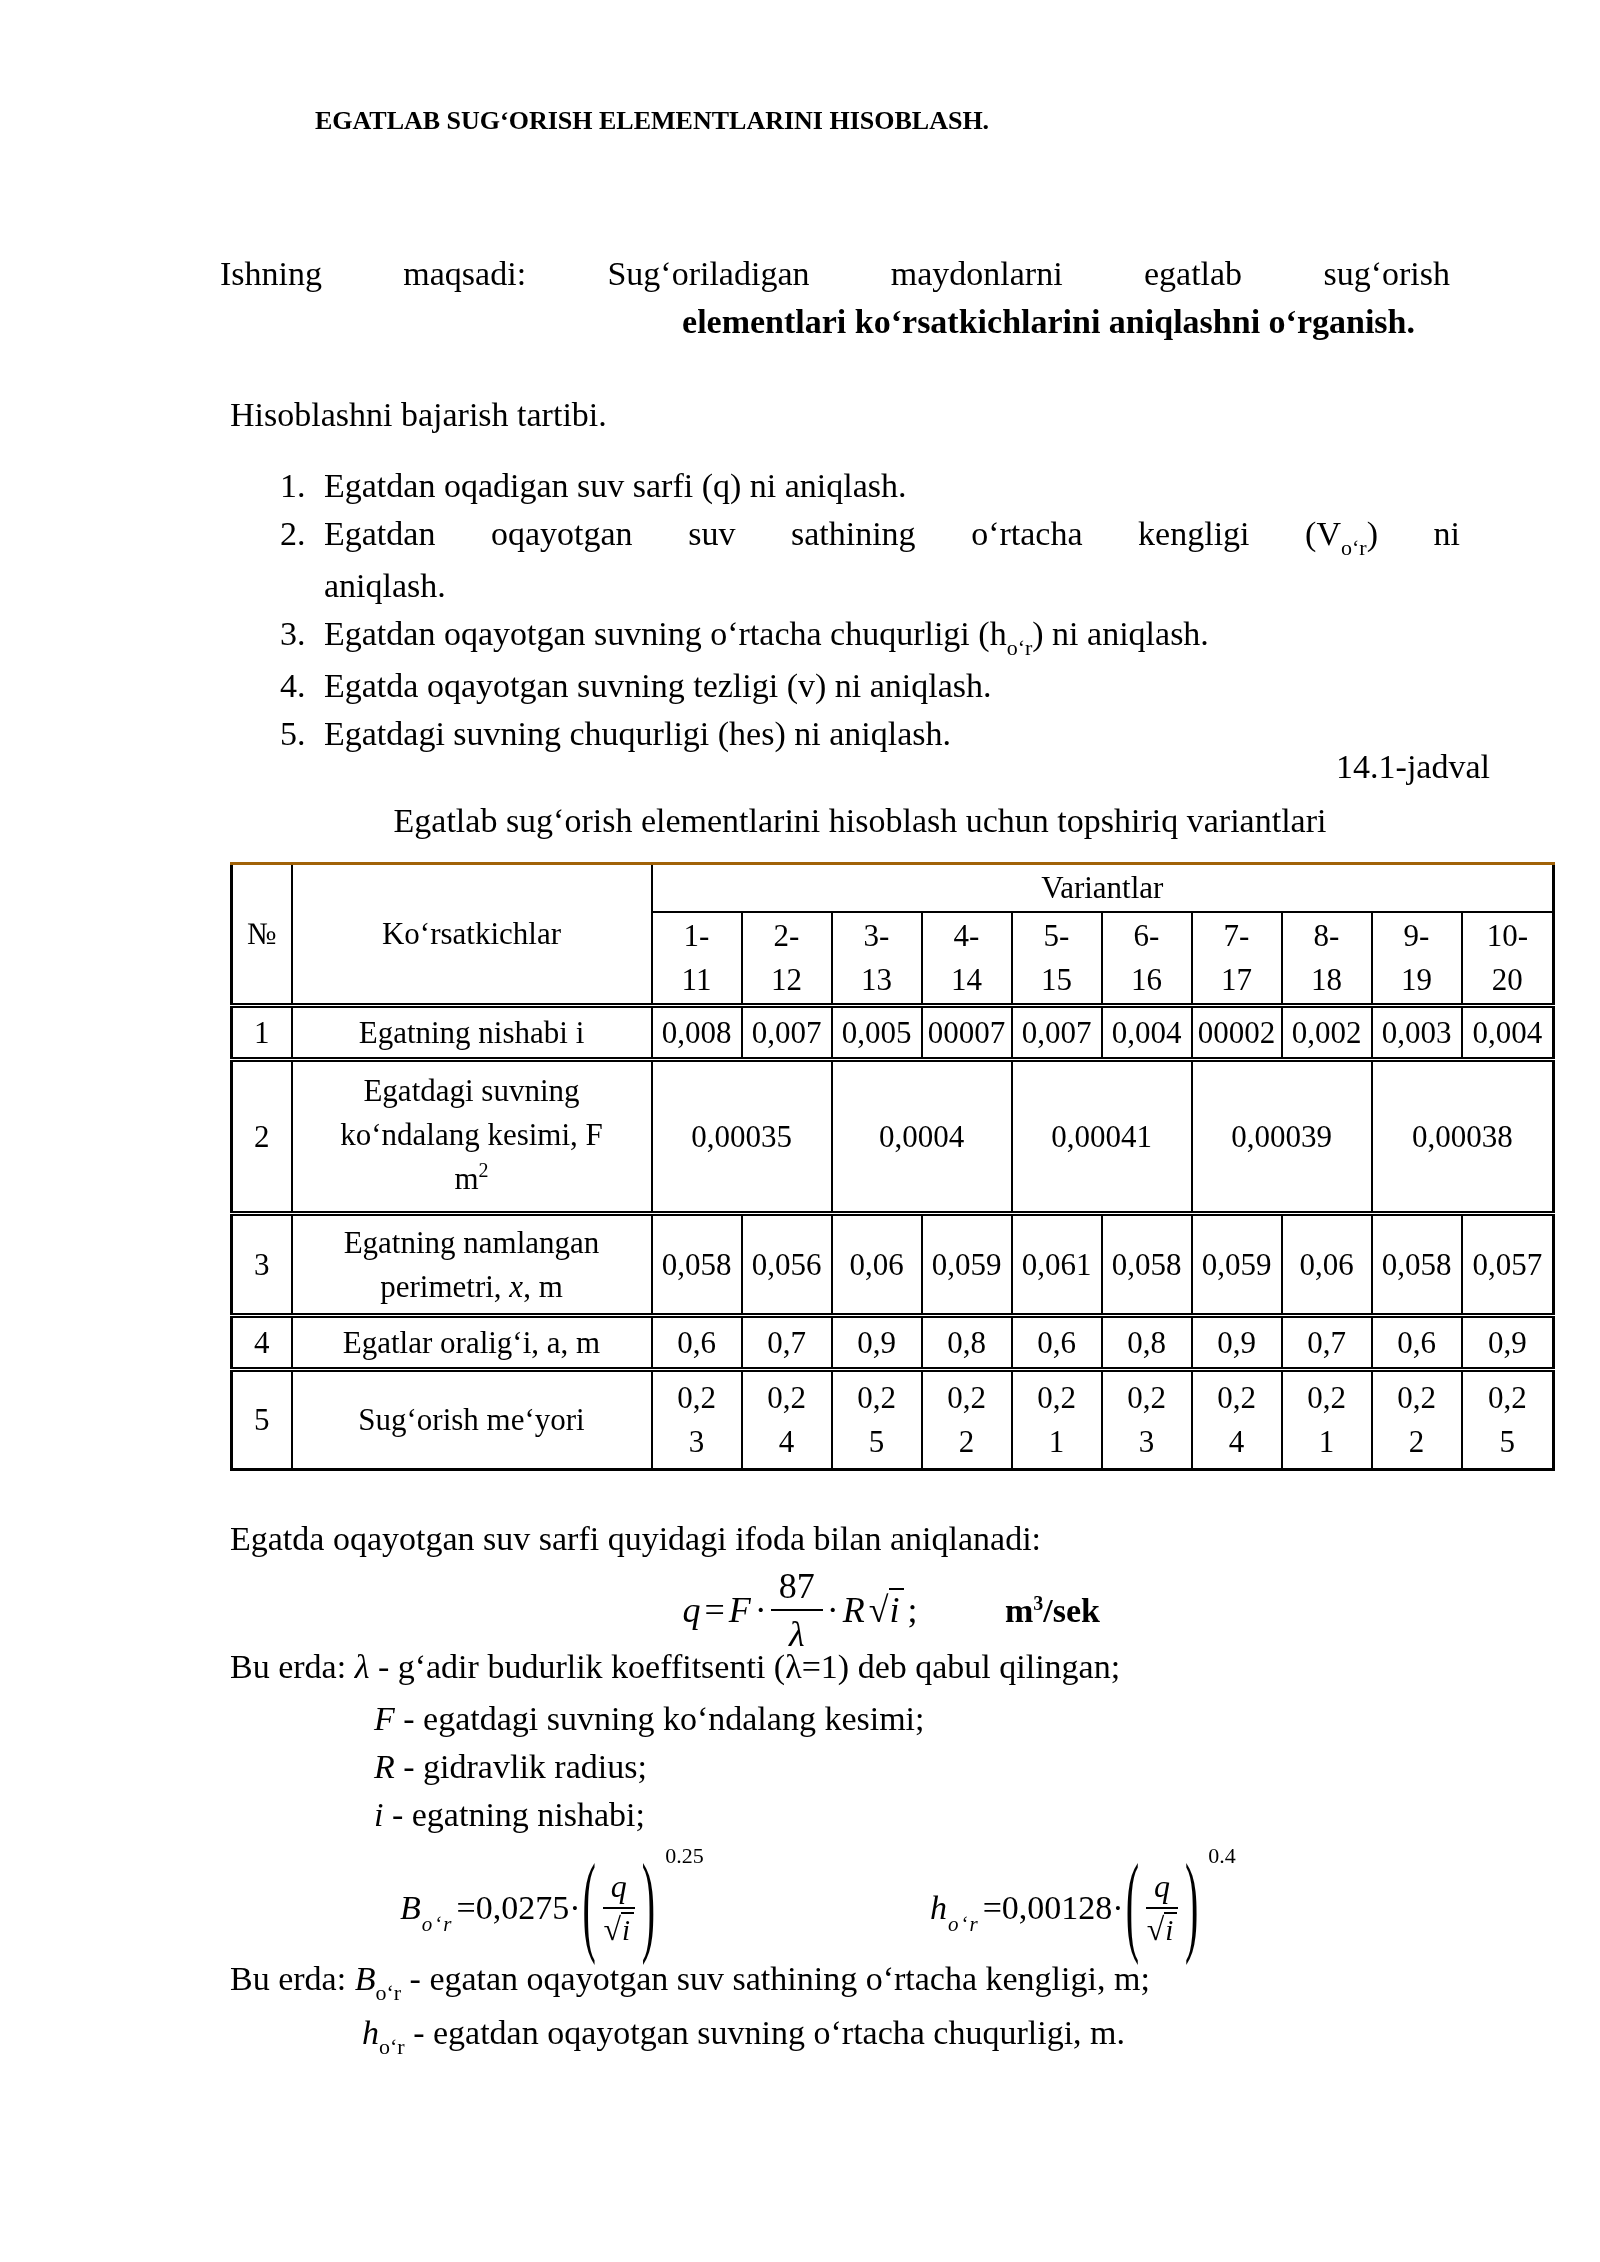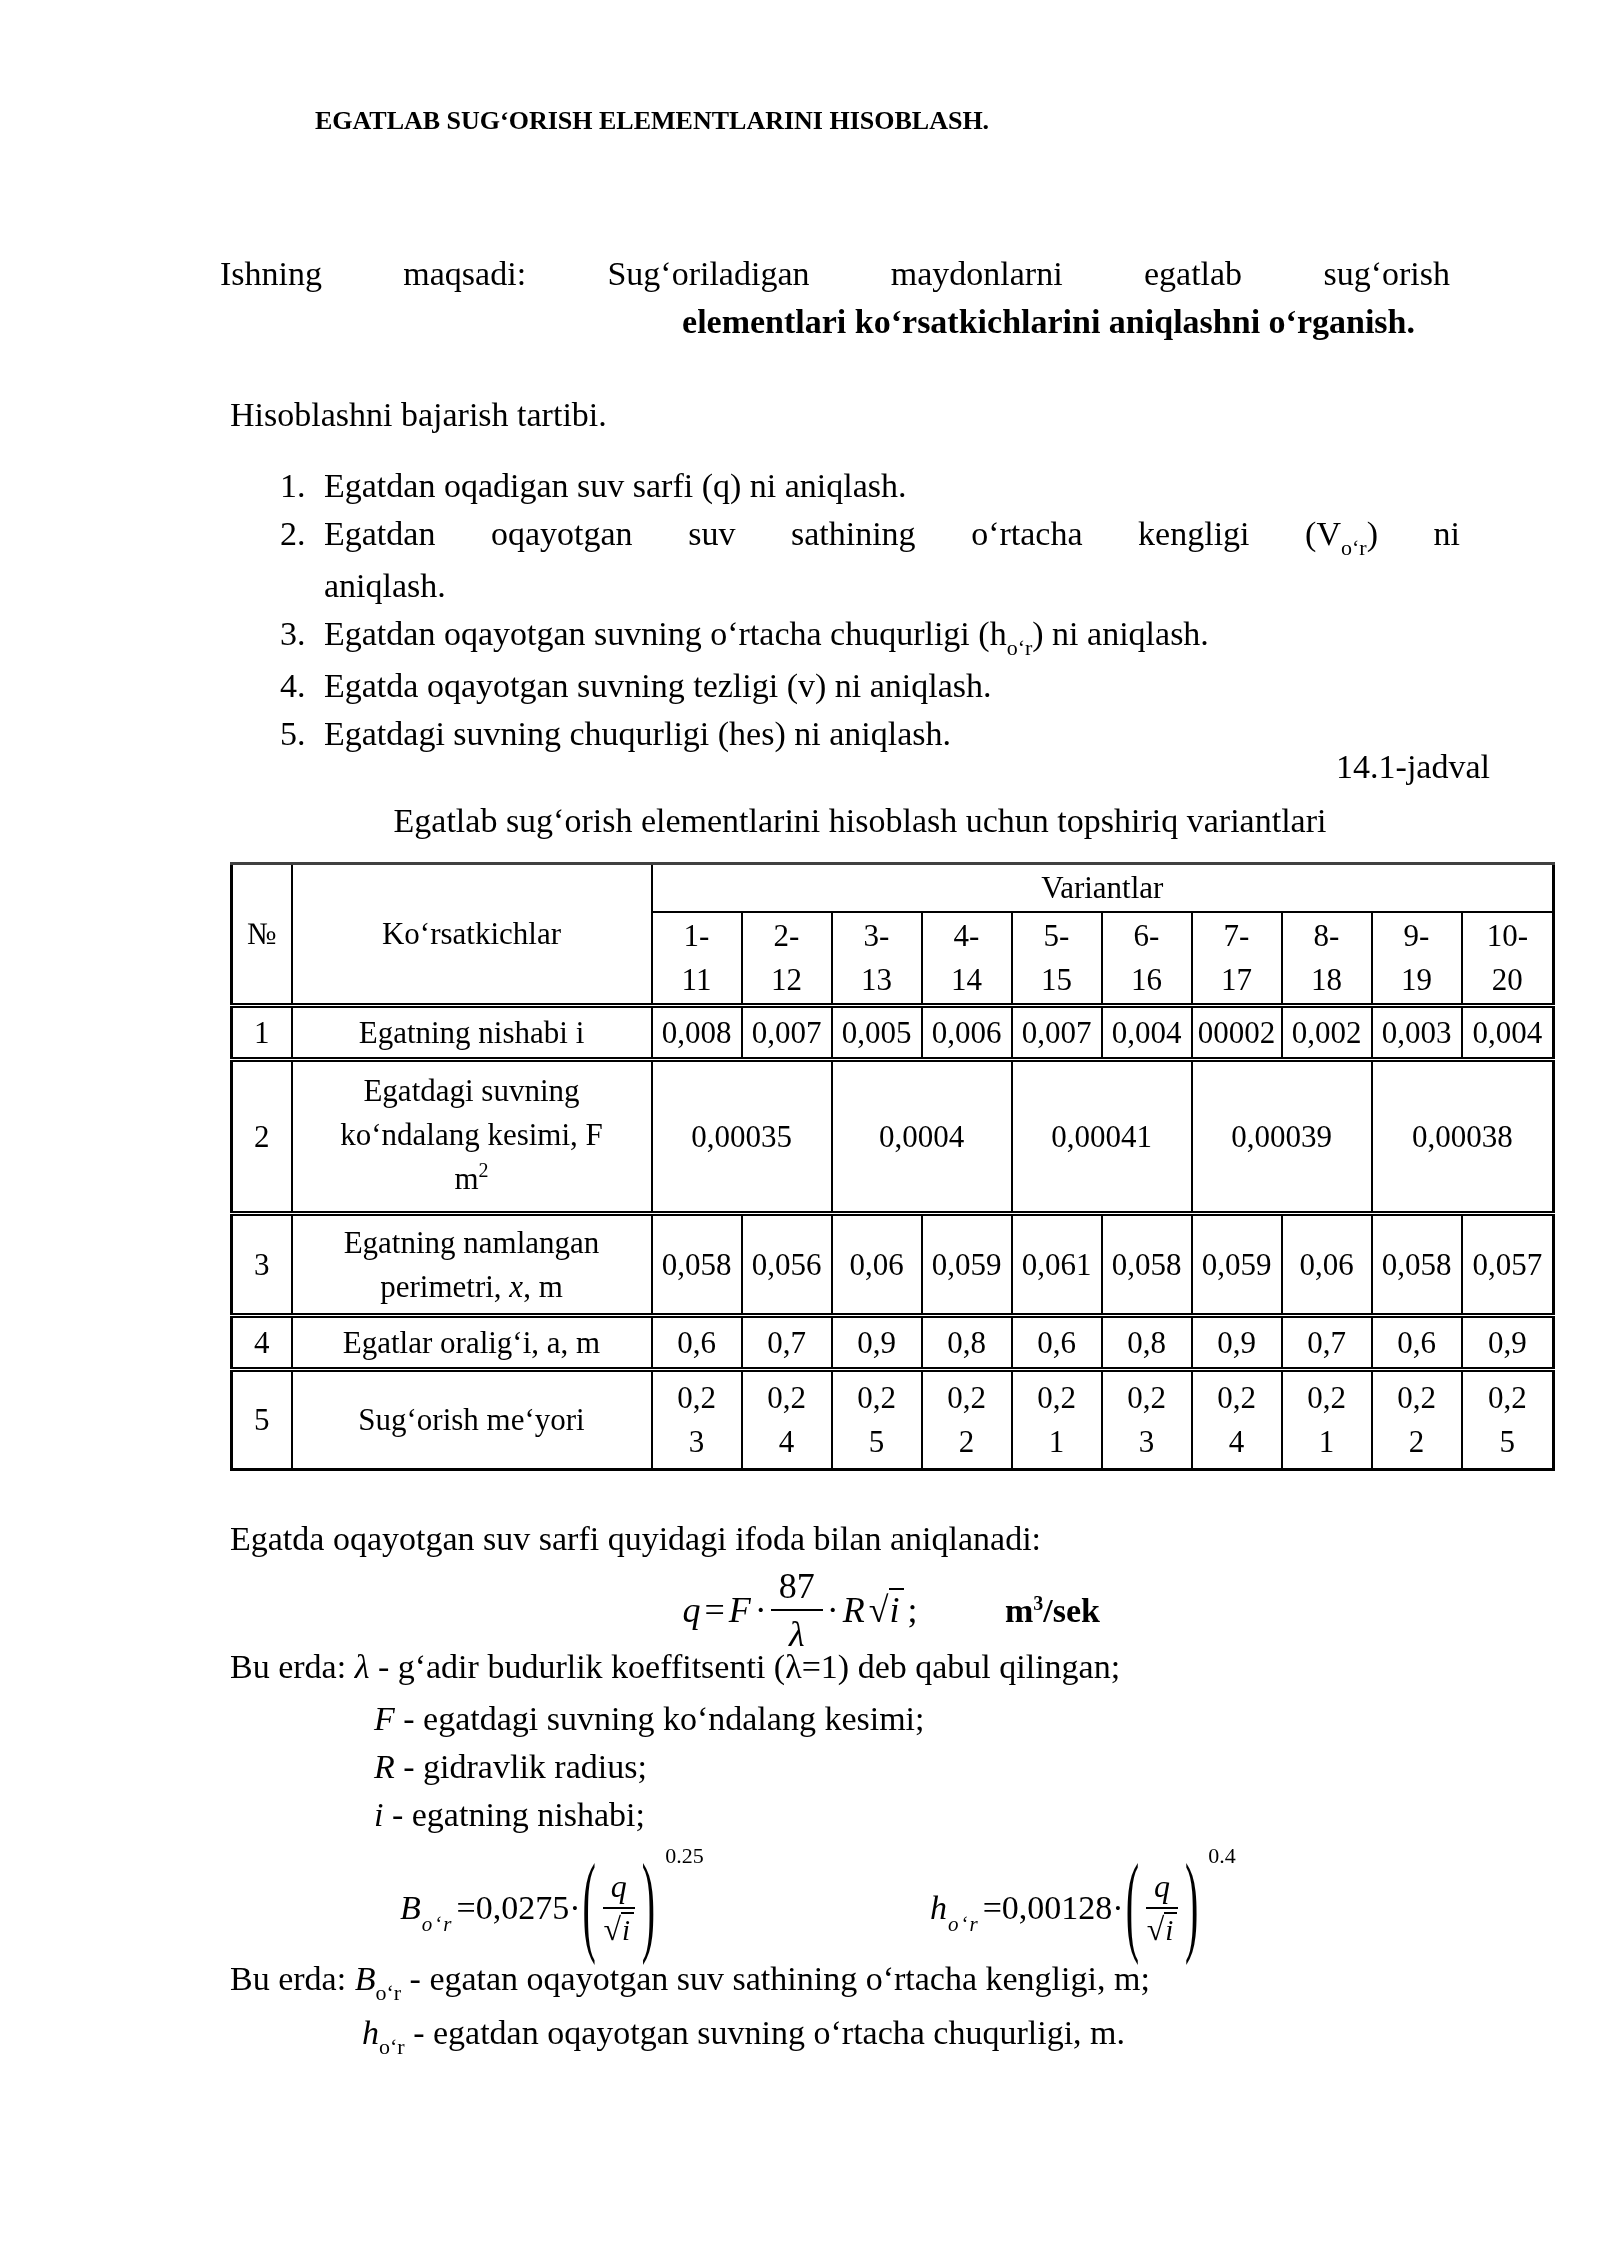--- a/index.html
+++ b/index.html
@@ -21,21 +21,21 @@
   .caption{top:802px;left:230px;width:1260px;text-align:center;}
   
   table.vt{position:absolute;top:862px;left:230px;width:1322px;border-collapse:collapse;
            table-layout:fixed;font-size:31px;}
   table.vt{border:3px solid #000;}
   table.vt th,table.vt td{border-left:2px solid #000;border-right:2px solid #000;
            border-top:2px solid #000;padding:1px 3px;font-weight:normal;text-align:center;
            vertical-align:middle;line-height:44px;}
   table.vt tbody td{border-top:5px double #000;}
   table.vt tbody tr:last-child td{border-bottom:3px solid #000;}
-  table.vt thead tr:first-child th{border-top:3px solid #404040;}
+  table.vt thead tr:first-child th{border-top:3px solid #a16207;}
   table.vt thead tr:nth-child(1){height:44px;}
   table.vt thead tr:nth-child(2){height:90px;}
   table.vt tbody tr:nth-child(1){height:54px;}
   table.vt tbody tr:nth-child(2){height:154px;}
   table.vt tbody tr:nth-child(3){height:102px;}
   table.vt tbody tr:nth-child(4){height:54px;}
   table.vt tbody tr:nth-child(5){height:100px;}
   td.clabel{text-align:left;padding-left:10px;white-space:pre-line;line-height:50px;}
   td.cval{white-space:pre-line;line-height:46px;}
   th.vh{white-space:pre-line;line-height:44px;}
@@ -163,21 +163,21 @@
 20</th>
         </tr>
       </thead>
     <tbody>
         <tr>
           <td class="cno">1</td>
           <td class="clabel"><span>Egatning nishabi i</span></td>
           <td class="cval">0,008</td>
           <td class="cval">0,007</td>
           <td class="cval">0,005</td>
-          <td class="cval">0,006</td>
+          <td class="cval">00007</td>
           <td class="cval">0,007</td>
           <td class="cval">0,004</td>
           <td class="cval">00002</td>
           <td class="cval">0,002</td>
           <td class="cval">0,003</td>
           <td class="cval">0,004</td>
         </tr>
         <tr>
           <td class="cno">2</td>
           <td class="clabel"><span>Egatdagi suvning

